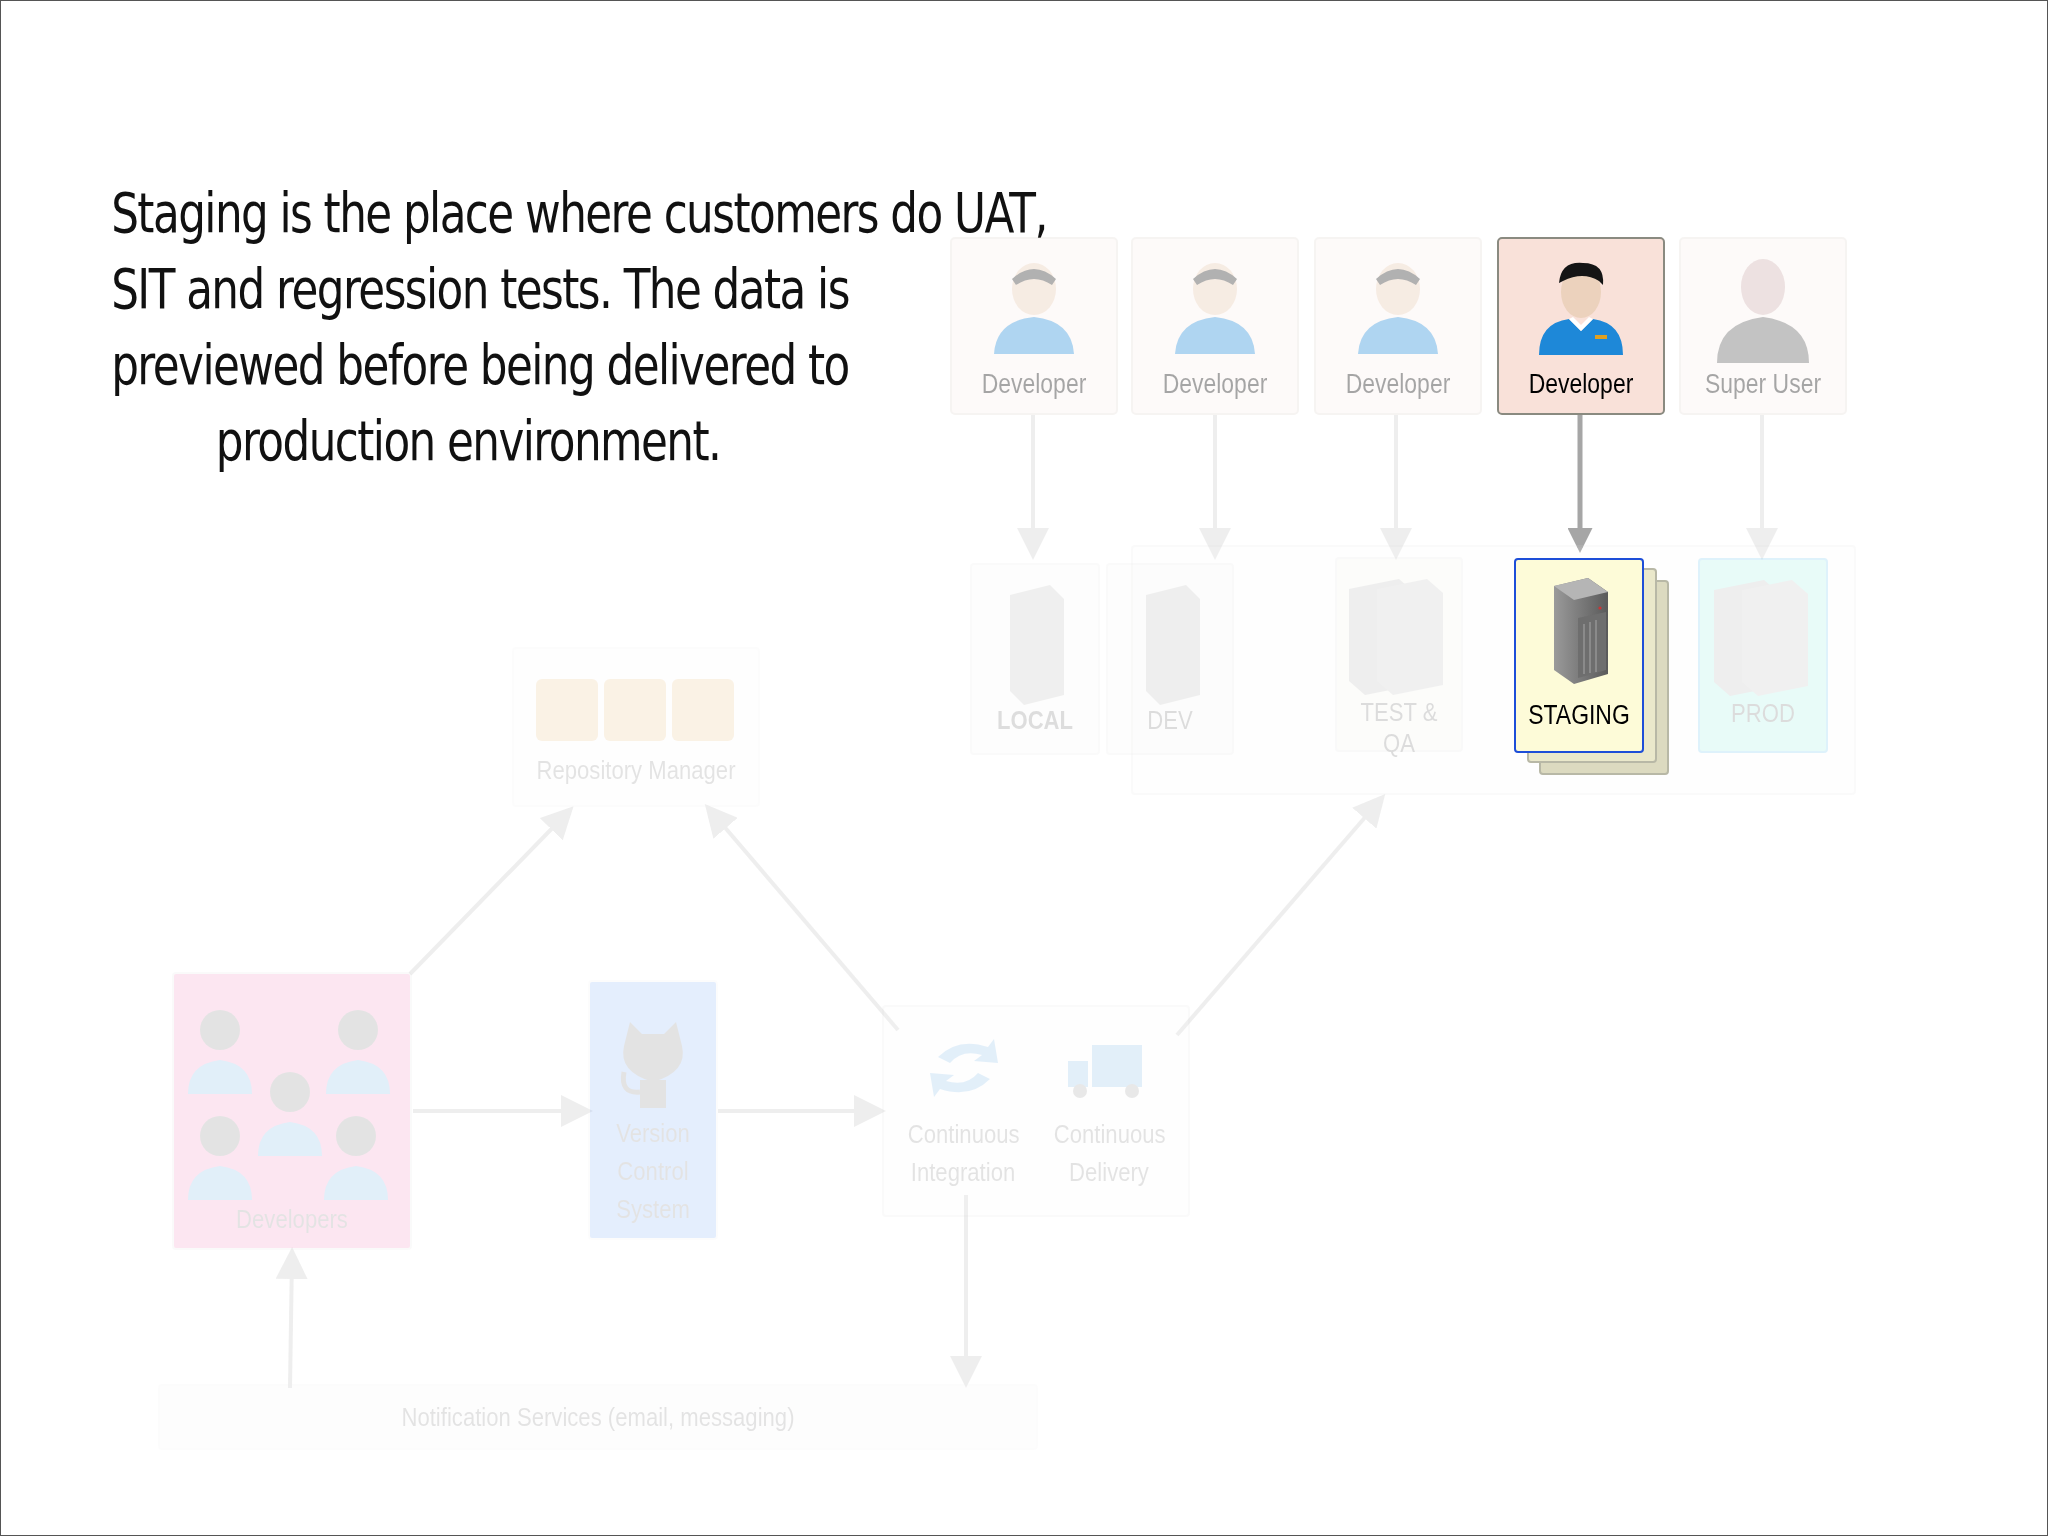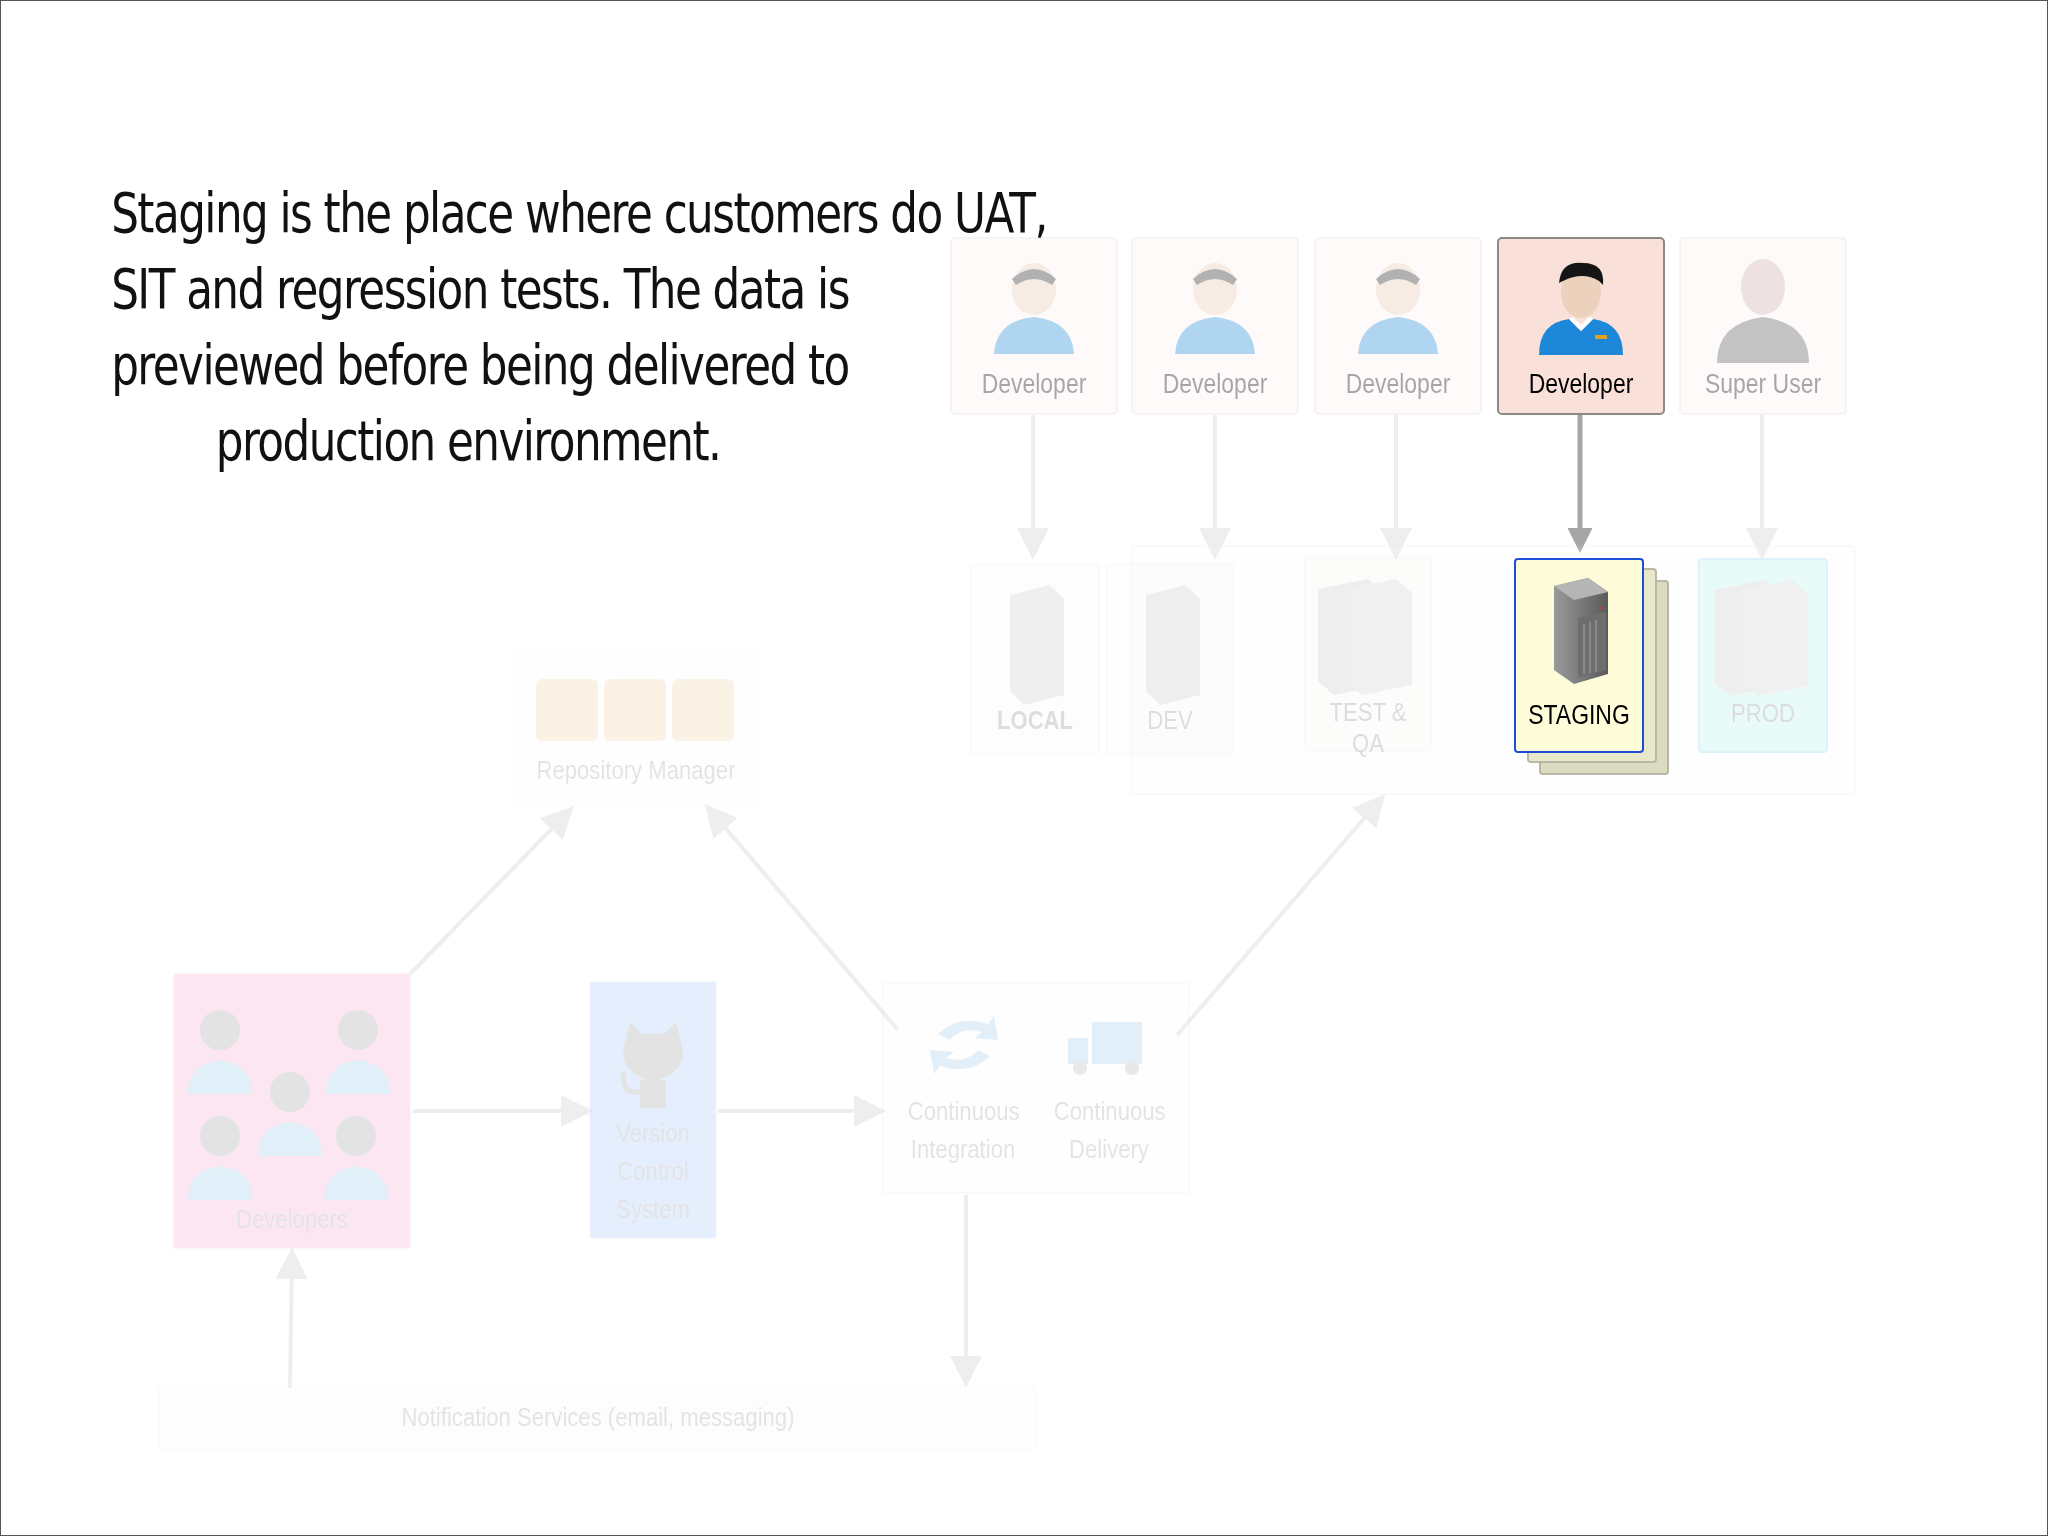--- a/index.html
+++ b/index.html
@@ -106,21 +106,21 @@
   <div class="lbl" style="top:140px;">LOCAL</div>
 </div>
 
 <div class="server-card faded" style="left:1106px;top:563px;width:128px;height:192px;background:#f3f3f0;border:2px solid #ddd;">
   <svg width="128" height="120" style="position:absolute;left:0;top:20px">
       <path d="M38 10 L78 0 L92 14 L92 110 L52 120 L38 106z" fill="#888"></path>
     </svg>
   <div class="lbl" style="top:140px;">DEV</div>
 </div>
 
-<div class="server-card faded" style="left:1304px;top:557px;width:128px;height:195px;background:#f0f0e0;border:2px solid #ddd;">
+<div class="server-card faded" style="left:1335px;top:557px;width:128px;height:195px;background:#f0f0e0;border:2px solid #ddd;">
   <svg width="128" height="120" style="position:absolute;left:0;top:20px">
       <path d="M12 10 L62 0 L78 14 L78 106 L28 116 L12 102z" fill="#888"></path>
       <path d="M40 10 L90 0 L106 14 L106 106 L56 116 L40 102z" fill="#999"></path>
     </svg>
   <div class="lbl" style="top:138px;">TEST &amp; QA</div>
 </div>
 
 <div class="server-card" style="left:1539px;top:580px;width:130px;height:195px;background:#dcdac0;border:2px solid #b8b8a6;"></div>
 <div class="server-card" style="left:1527px;top:568px;width:130px;height:195px;background:#eae8cb;border:2px solid #b8b8a6;"></div>
 <div class="server-card" style="left:1514px;top:558px;width:130px;height:195px;background:#fdfbd8;border:2px solid #1d4ed8;">
@@ -183,21 +183,21 @@
     <rect x="50" y="78" width="26" height="28" fill="#333"></rect>
     <path d="M50 90 Q30 92 34 70" stroke="#333" stroke-width="5" fill="none"></path>
   </svg>
   <div class="lbl" style="top:132px;line-height:38px;">
     <div>Version</div>
     <div>Control</div>
     <div>System</div>
   </div>
 </div>
 
-<div class="box faded" style="left:882px;top:982px;width:308px;height:212px;background:#fafafa;border-color:#ddd;">
+<div class="box faded" style="left:882px;top:1005px;width:308px;height:212px;background:#fafafa;border-color:#ddd;">
   <div style="position:absolute;left:14px;top:14px;width:130px;height:180px;">
     <svg width="130" height="80" style="position:absolute;left:0;top:6px">
       <path d="M40 30 Q60 10 90 20 L96 12 L100 36 L76 34 L84 28 Q64 22 52 36z" fill="#2a8ad8"></path>
       <path d="M92 52 Q72 72 42 62 L36 70 L32 46 L56 48 L48 54 Q68 60 80 46z" fill="#2a8ad8"></path>
     </svg>
     <div class="lbl" style="top:94px;line-height:38px;">
       <div>Continuous</div>
       <div>Integration</div>
     </div>
   </div>

